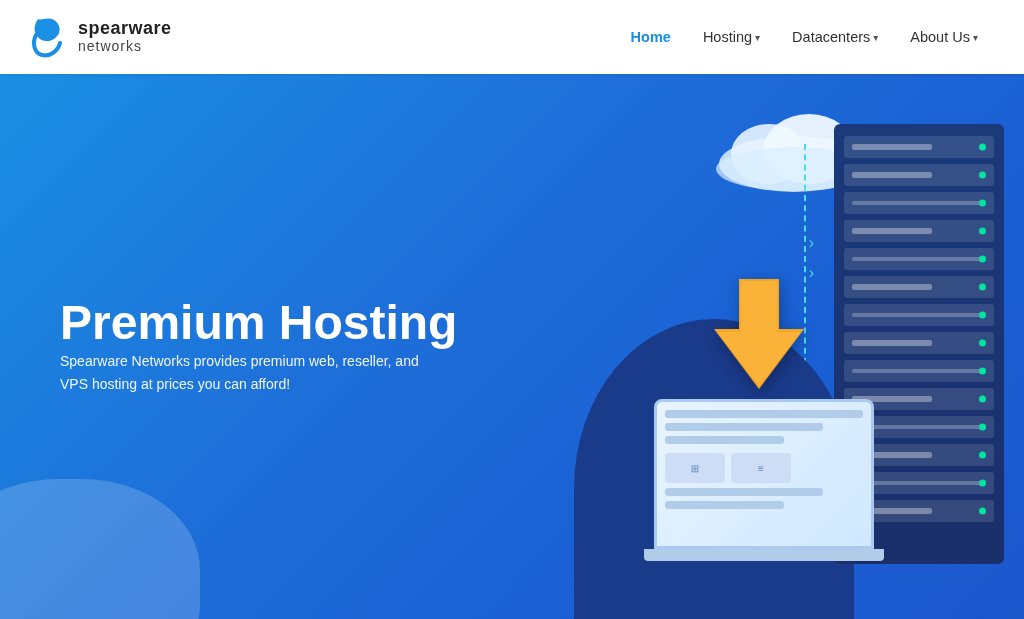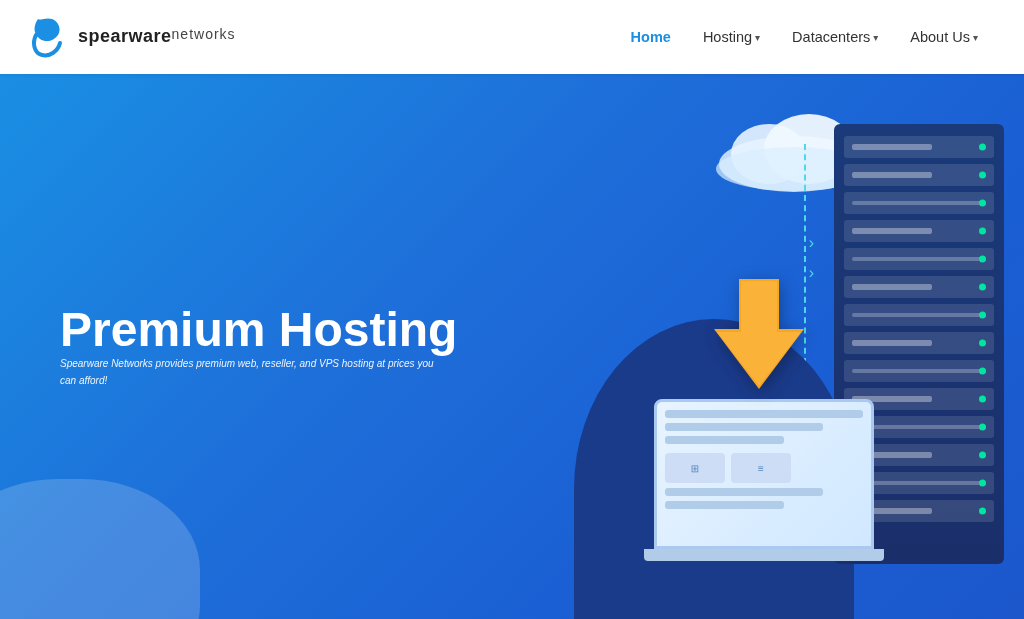--- a/index.html
+++ b/index.html
@@ -21,21 +21,21 @@
       align-items: center;
       gap: 8px;
       text-decoration: none;
     }
     .logo-icon {
       width: 40px;
       height: 44px;
     }
     .logo-text {
       display: flex;
-      flex-direction: row;
+      flex-direction: column;
       line-height: 1.1;
     }
     .logo-text .top {
       font-size: 18px;
       font-weight: 700;
       color: #222;
       letter-spacing: 0.5px;
     }
     .logo-text .bottom {
       font-size: 14px;
@@ -100,25 +100,24 @@
       padding-left: 60px;
       max-width: 460px;
     }
     .hero-title {
       font-size: 48px;
       font-weight: 800;
       color: #fff;
       line-height: 1.1;
     }
     .hero-subtitle {
-      font-size: 10px;
+      font-size: 14px;
       color: rgba(255,255,255,0.92);
       line-height: 1.65;
       max-width: 380px;
-      font-style: italic;
     }
 
     
     .hero-illustration {
       position: absolute;
       right: 0;
       top: 0;
       width: 560px;
       height: 545px;
     }

